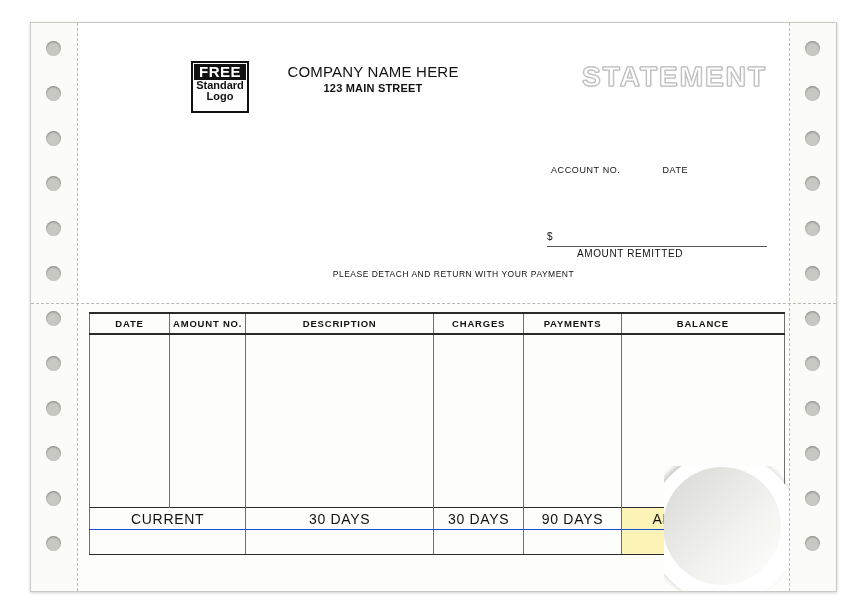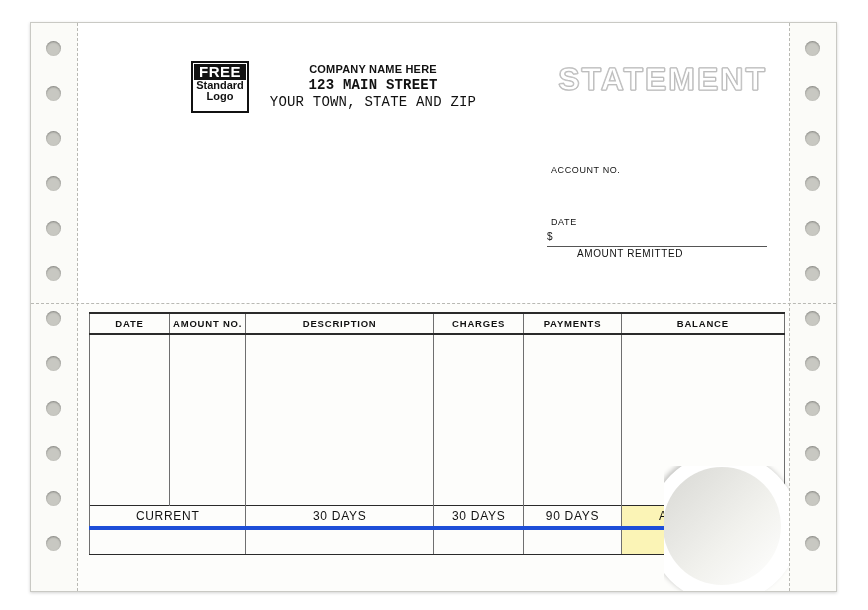--- a/index.html
+++ b/index.html
@@ -102,51 +102,50 @@
   }
 
   .company-block {
     position: absolute;
     left: 180px;
     top: 40px;
     text-align: center;
     width: 230px;
   }
   .company-name {
-    font-size: 11px;
-    font-weight: bold;
+    font-size: 15px;
+    font-weight: normal;
     color: #111;
     letter-spacing: .2px;
     white-space: nowrap;
   }
   .company-addr1, .company-addr2 {
-    font-size: 14px;
+    font-size: 11px;
     color: #111;
     letter-spacing: .2px;
-    font-family: Liberation Mono, monospace;
   }
   .company-addr1 { margin-top: 2px; font-weight: bold; }
   .company-addr2 { margin-top: 1px; }
 
   .company-phone {
     position: absolute;
     left: 180px;
     top: 106px;
     width: 230px;
     text-align: center;
     font-size: 12.5px;
     font-weight: bold;
     color: #111;
   }
 
   .statement-word {
     position: absolute;
     right: 22px;
     top: 38px;
-    font-size: 32px;
+    font-size: 28px;
     font-weight: bold;
     letter-spacing: 2px;
     color: #ffffff;
     -webkit-text-stroke: 1px #bdbdbd;
     text-shadow:
       1px 0 0 #cfcfcf, -1px 0 0 #cfcfcf,
       0 1px 0 #cfcfcf, 0 -1px 0 #cfcfcf;
     font-family: "Liberation Sans", sans-serif;
   }
 
@@ -156,21 +155,20 @@
     top: 142px;
     width: 220px;
     font-size: 9px;
     letter-spacing: .6px;
     color: #111;
     display: flex;
     justify-content: flex-start;
     gap: 42px;
     padding-left: 6px;
     box-sizing: border-box;
-    flex-direction: column;
   }
 
   .remit-line {
     position: absolute;
     right: 22px;
     top: 208px;
     width: 220px;
   }
   .remit-dollar {
     position: absolute;
@@ -235,26 +233,26 @@
   }
   table.stmt td {
     border-left: 1px solid #6f6f6f;
     border-right: 1px solid #6f6f6f;
     background: transparent;
   }
   td.body-cell { height: 168px; }
 
   .sum-row td {
     height: 18px;
-    font-size: 12px;
+    font-size: 14px;
     letter-spacing: .7px;
     text-align: center;
     color: #111;
     border-top: 1px solid #2a2a2a;
-    border-bottom: 4px solid #1d4ed8;
+    border-bottom: 1px solid #1d4ed8;
   }
   .blank-row td {
     height: 22px;
     border-bottom: 1px solid #2a2a2a;
   }
 
   
   .yellow-cell { background: #fbf4b6 !important; }
 
   
@@ -351,36 +349,36 @@
 
       <div class="logo-box">
         <span class="logo-free">FREE</span>
         <span class="logo-l2">Standard</span>
         <span class="logo-l3">Logo</span>
       </div>
 
       <div class="company-block">
         <div class="company-name">COMPANY NAME HERE</div>
         <div class="company-addr1">123 MAIN STREET</div>
-        <div class="company-addr2">YOUR TOWN, STATE AND ZIP</div>
       </div>
 
       <div class="statement-word">STATEMENT</div>
 
       <div class="acct-labels">
         <span>ACCOUNT NO.</span>
         <span>DATE</span>
       </div>
 
       <div class="remit-line">
         <span class="remit-dollar">$</span>
         <div class="remit-rule"></div>
         <span class="remit-label">AMOUNT REMITTED</span>
       </div>
 
+      <div class="detach-note">PLEASE DETACH AND RETURN WITH YOUR PAYMENT</div>
 
       <div class="table-wrap">
         <table class="stmt">
           <colgroup>
             <col style="width:11.5%">
             <col style="width:11%">
             <col style="width:27%">
             <col style="width:13%">
             <col style="width:14%">
             <col style="width:23.5%">

